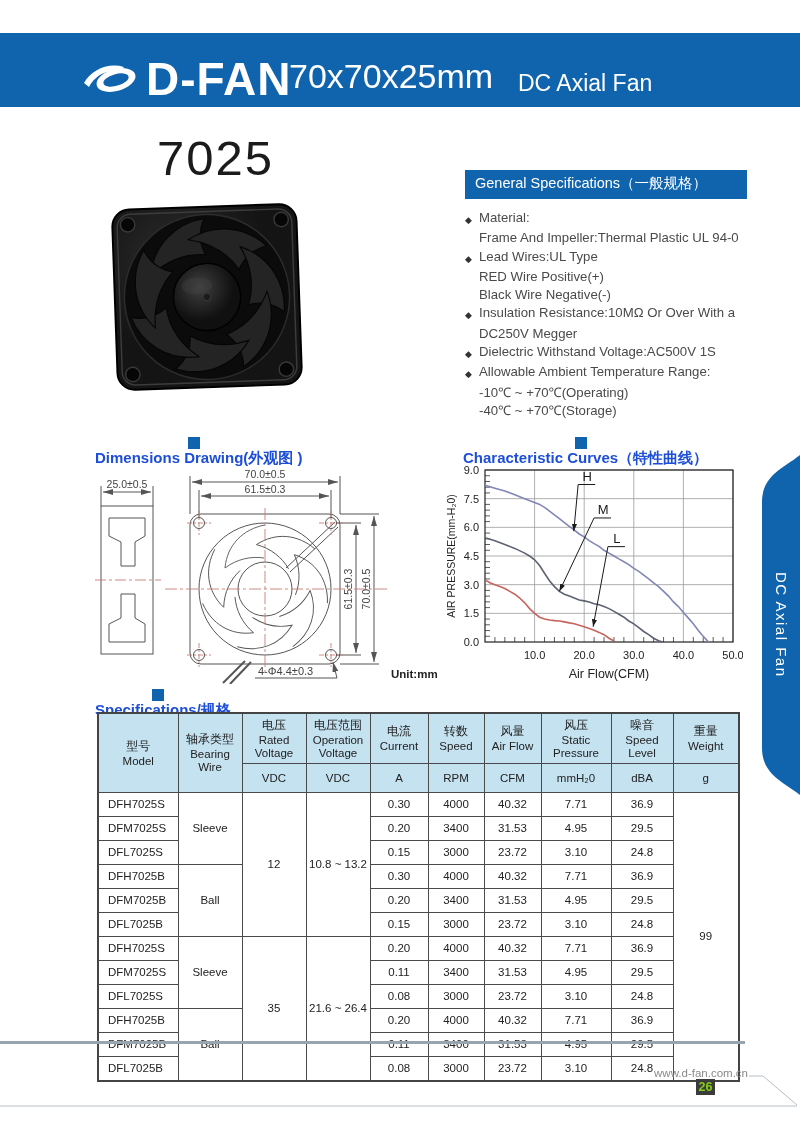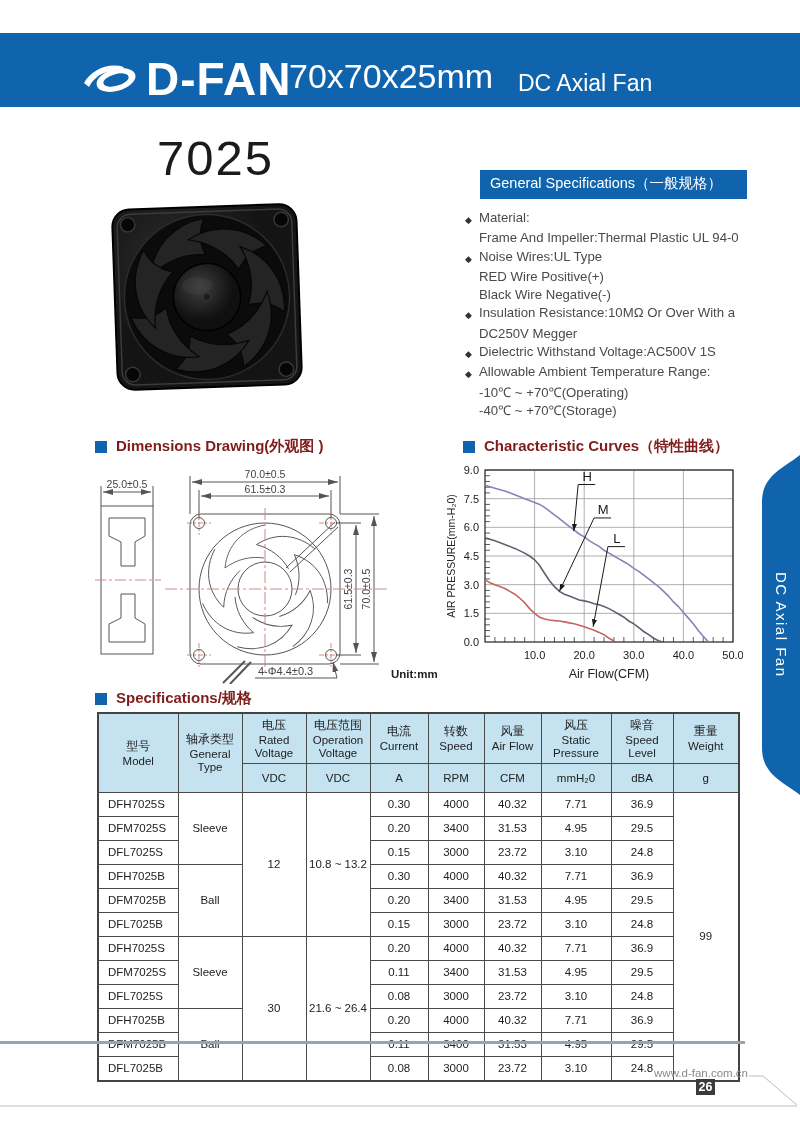--- a/index.html
+++ b/index.html
@@ -9,26 +9,26 @@
   .top-header{position:absolute;left:0;top:33px;width:800px;height:74px;background:#1064AD;}
   .brand{position:absolute;left:82px;top:52px;display:flex;align-items:center;}
   .brand-name{font-size:46px;font-weight:bold;color:#fff;letter-spacing:1px;margin-left:2px;}
   .hdr-title{position:absolute;left:289px;top:54px;font-size:34px;color:#fff;line-height:44px;}
   .hdr-sub{position:absolute;left:518px;top:70px;font-size:23px;color:#fff;}
   
   .model-title{position:absolute;left:157px;top:130px;font-size:49px;color:#1b1b1b;letter-spacing:2px;}
   .photo{position:absolute;left:111px;top:201px;width:192px;height:192px;}
   
   .gs{position:absolute;left:465px;top:170px;width:282px;}
-  .gs-bar{background:#1064AD;color:#fff;font-size:14.5px;padding:4px 0 6px 10px;margin-left:15px;}
+  .gs-bar{background:#1064AD;color:#fff;font-size:14.5px;padding:4px 0 6px 10px;}
   .gs-list{margin-top:10px;}
   .gs-line{display:flex;line-height:18.3px;font-size:13.2px;color:#4a4a4a;}
   .gs-b{width:14px;flex:none;font-size:9px;color:#333;padding-top:2px;}
   
-  .sec{position:absolute;display:flex;align-items:center;font-size:15px;font-weight:bold;color:#7f1d1d;}
+  .sec{position:absolute;display:flex;align-items:center;font-size:15px;font-weight:bold;color:#1d4ed8;flex-direction:column;}
   .sq{width:12px;height:12px;background:#1064AD;margin-right:9px;flex:none;}
   
   .dims{position:absolute;left:95px;top:462px;width:350px;height:222px;}
   .chart{position:absolute;left:443px;top:458px;width:300px;height:235px;}
   svg text{font-family:"Liberation Sans",sans-serif;}
   
   .tbl-wrap{position:absolute;left:97px;top:712px;}
   table{border-collapse:collapse;table-layout:fixed;border:2px solid #444;}
   th{border:1px solid #4a4a4a;background:#C5E2F1;font-weight:normal;color:#222;padding:2px 1px;}
   th .cn{font-size:12px;display:block;}
@@ -38,21 +38,21 @@
   td.model{text-align:left;padding-left:9px;}
   tr.hrow1{height:50px;}
   
   .tab{position:absolute;right:0;top:455px;width:46px;height:340px;}
   .tab-label{position:absolute;inset:0;display:flex;align-items:center;justify-content:center;
              writing-mode:vertical-rl;color:#fff;font-size:15px;letter-spacing:1.5px;padding-left:8px;}
   
   .f-rule{position:absolute;left:0;top:1041px;width:745px;height:3px;background:#96A5AE;}
   .f-box{position:absolute;top:1067px;right:52px;display:flex;align-items:center;flex-direction:column;}
   .f-site{color:#8a8a8a;font-size:11.5px;}
-  .f-page{background:#3b3b3b;color:#ffffff;font-weight:bold;font-size:12.5px;padding:1px 3px;margin-left:9px;}
+  .f-page{background:#3b3b3b;color:#84cc16;font-weight:bold;font-size:12.5px;padding:1px 3px;margin-left:9px;}
   .f-lines{position:absolute;left:0;top:0;width:800px;height:1131px;pointer-events:none;}
 </style>
 </head>
 <body>
 
 <div class="page">
 
   <div class="top-header"></div>
   <div class="brand">
     <svg width="62" height="40" viewBox="0 0 62 40">
@@ -122,21 +122,21 @@
         <div class="gs-line">
           <span class="gs-b">◆</span>
           <span>Material:</span>
         </div>
         <div class="gs-line">
           <span class="gs-b"></span>
           <span>Frame And Impeller:Thermal Plastic UL 94-0</span>
         </div>
         <div class="gs-line">
           <span class="gs-b">◆</span>
-          <span>Noise Wires:UL Type</span>
+          <span>Lead Wires:UL Type</span>
         </div>
         <div class="gs-line">
           <span class="gs-b"></span>
           <span>RED Wire Positive(+)</span>
         </div>
         <div class="gs-line">
           <span class="gs-b"></span>
           <span>Black Wire Negative(-)</span>
         </div>
         <div class="gs-line">
@@ -364,21 +364,21 @@
           <col style="width: 66px;">
         </colgroup>
         <thead>
           <tr class="hrow1">
             <th rowspan="2">
               <span class="cn">型号</span>
               <span class="en">Model</span>
             </th>
             <th rowspan="2">
               <span class="cn">轴承类型</span>
-              <span class="en">General Type</span>
+              <span class="en">Bearing Wire</span>
             </th>
             <th>
               <span class="cn">电压</span>
               <span class="en">Rated Voltage</span>
             </th>
             <th>
               <span class="cn">电压范围</span>
               <span class="en">Operation Voltage</span>
             </th>
             <th>
@@ -467,21 +467,21 @@
             <td class="model">DFL7025B</td>
             <td>0.15</td>
             <td>3000</td>
             <td>23.72</td>
             <td>3.10</td>
             <td>24.8</td>
           </tr>
           <tr>
             <td class="model">DFH7025S</td>
             <td rowspan="3">Sleeve</td>
-            <td rowspan="6">30</td>
+            <td rowspan="6">35</td>
             <td rowspan="6">21.6 ~ 26.4</td>
             <td>0.20</td>
             <td>4000</td>
             <td>40.32</td>
             <td>7.71</td>
             <td>36.9</td>
           </tr>
           <tr>
             <td class="model">DFM7025S</td>
             <td>0.11</td>

